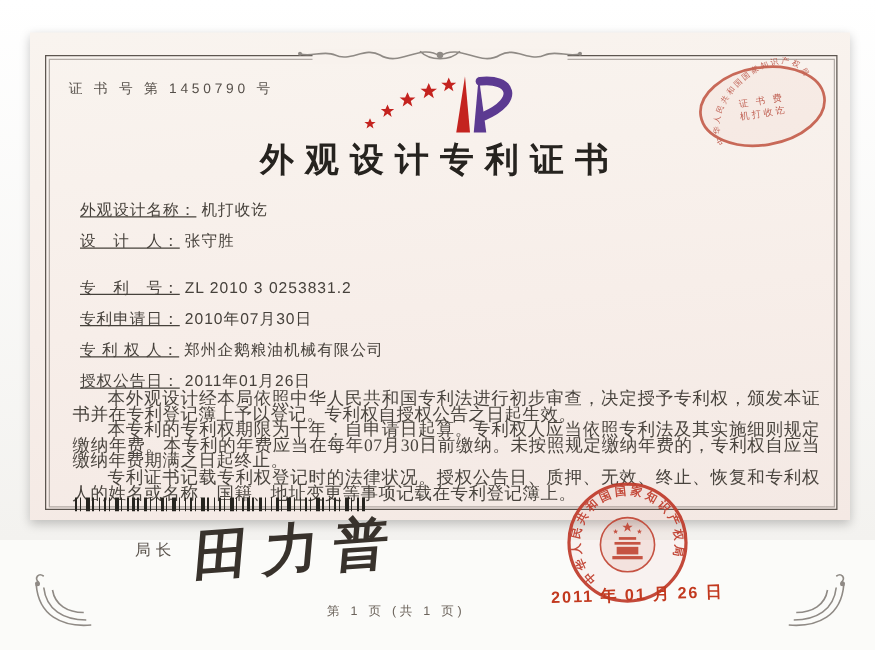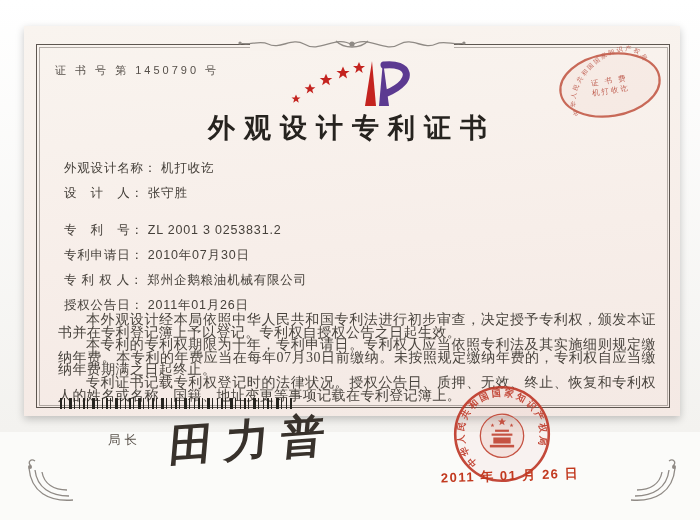--- a/index.html
+++ b/index.html
@@ -11,29 +11,29 @@
   .frame{position:absolute;left:12px;top:18px;right:10px;bottom:8px;border:1.6px solid #5d5650;}
   .frame::after{content:"";position:absolute;inset:1.5px;border:1px solid rgba(93,86,80,.45);}
   .cert-no{position:absolute;left:31px;top:37px;font-size:11px;letter-spacing:3px;color:#554f49;}
   .title{position:absolute;left:0;right:0;top:84px;margin:0;text-align:center;
          font-family:Liberation Mono, monospace;font-size:27px;font-weight:700;
          letter-spacing:9px;color:#26231f;}
   .logo{position:absolute;left:261px;top:30px;}
   .oval-seal{position:absolute;left:526px;top:17px;transform:rotate(-9deg);opacity:.88;}
   .fields{position:absolute;left:40px;top:0;right:30px;}
   .field{position:absolute;left:0;font-size:12.5px;color:#46413b;letter-spacing:.8px;white-space:nowrap;}
-  .field .flabel{margin-right:4px;}
+  .field .flabel{margin-right:4px;text-decoration:underline;}
   .paras{position:absolute;left:34px;right:24px;top:288px;}
   .paras p{margin:0;font-family:"Liberation Serif","DejaVu Serif",serif;font-size:14px;
            line-height:12.6px;color:#49443e;text-indent:2em;text-align:justify;letter-spacing:.4px;}
   .barcode{position:absolute;left:36px;top:372px;width:232px;height:11px;
            background:repeating-linear-gradient(90deg,#26241f 0 2px,transparent 2px 4px,#26241f 4px 5px,
            transparent 5px 9px,#26241f 9px 12px,transparent 12px 14px,#26241f 14px 15px,
            transparent 15px 19px,#26241f 19px 20px,transparent 20px 23px);}
-  .sign-row{position:absolute;left:84px;top:392px;display:flex;align-items:center;gap:28px;}
+  .sign-row{position:absolute;left:84px;top:392px;display:flex;align-items:center;gap:14px;}
   .director-label{font-size:12.5px;color:#5a534c;letter-spacing:4px;}
   .signature{font-family:"DejaVu Serif","Liberation Serif",serif;font-size:44px;font-weight:600;
              color:#38322c;letter-spacing:12px;line-height:1;transform:rotate(-4deg) skewX(-9deg);}
   .round-seal{position:absolute;left:426px;top:356px;opacity:.92;}
   .date-stamp{position:absolute;left:396px;top:441px;width:180px;text-align:center;font-size:13px;
               font-weight:bold;color:#c2391f;letter-spacing:1.5px;transform:rotate(-2deg);}
   .footer-page{position:absolute;left:0;right:70px;top:456px;text-align:center;font-size:10px;
                color:#6b635b;letter-spacing:3px;}
   .ornament-top{position:absolute;left:208px;top:5px;}
   .corner{position:absolute;top:430px;}
@@ -113,36 +113,36 @@
     <h1 class="title">外观设计专利证书</h1>
 
     <div class="fields">
       <div class="field" style="top:134px">
         <span class="flabel">外观设计名称：</span><span class="fvalue">机打收讫</span>
       </div>
       <div class="field" style="top:159px">
         <span class="flabel">设　计　人：</span><span class="fvalue">张守胜</span>
       </div>
       <div class="field" style="top:196px">
-        <span class="flabel">专　利　号：</span><span class="fvalue">ZL 2001 3 0253831.2</span>
+        <span class="flabel">专　利　号：</span><span class="fvalue">ZL 2010 3 0253831.2</span>
       </div>
       <div class="field" style="top:221px">
         <span class="flabel">专利申请日：</span><span class="fvalue">2010年07月30日</span>
       </div>
       <div class="field" style="top:246px">
         <span class="flabel">专 利 权 人：</span><span class="fvalue">郑州企鹅粮油机械有限公司</span>
       </div>
       <div class="field" style="top:271px">
         <span class="flabel">授权公告日：</span><span class="fvalue">2011年01月26日</span>
       </div>
     </div>
 
     <div class="paras">
       <p>本外观设计经本局依照中华人民共和国专利法进行初步审查，决定授予专利权，颁发本证书并在专利登记簿上予以登记。专利权自授权公告之日起生效。</p>
-      <p>本专利的专利权期限为十年，专利申请日。专利权人应当依照专利法及其实施细则规定缴纳年费。本专利的年费应当在每年07月30日前缴纳。未按照规定缴纳年费的，专利权自应当缴纳年费期满之日起终止。</p>
+      <p>本专利的专利权期限为十年，自申请日起算。专利权人应当依照专利法及其实施细则规定缴纳年费。本专利的年费应当在每年07月30日前缴纳。未按照规定缴纳年费的，专利权自应当缴纳年费期满之日起终止。</p>
       <p>专利证书记载专利权登记时的法律状况。授权公告日、质押、无效、终止、恢复和专利权人的姓名或名称、国籍、地址变更等事项记载在专利登记簿上。</p>
     </div>
 
     <div class="barcode"></div>
 
     <div class="sign-row">
       <span class="director-label">局长</span>
       <span class="signature">田力普</span>
     </div>
 
@@ -163,15 +163,16 @@
         <use href="#star" transform="translate(71,50) scale(0.4)"></use>
         <rect x="52" y="55" width="16" height="2.5"></rect>
         <rect x="48" y="59.5" width="24" height="2.5"></rect>
         <rect x="50" y="64" width="20" height="7"></rect>
         <rect x="46" y="72.5" width="28" height="3"></rect>
       </g>
     </svg>
 
     <div class="date-stamp">2011 年 01 月 26 日</div>
 
+    <div class="footer-page">第 1 页 (共 1 页)</div>
 
   </div>
 </div>
 
 </body></html>

